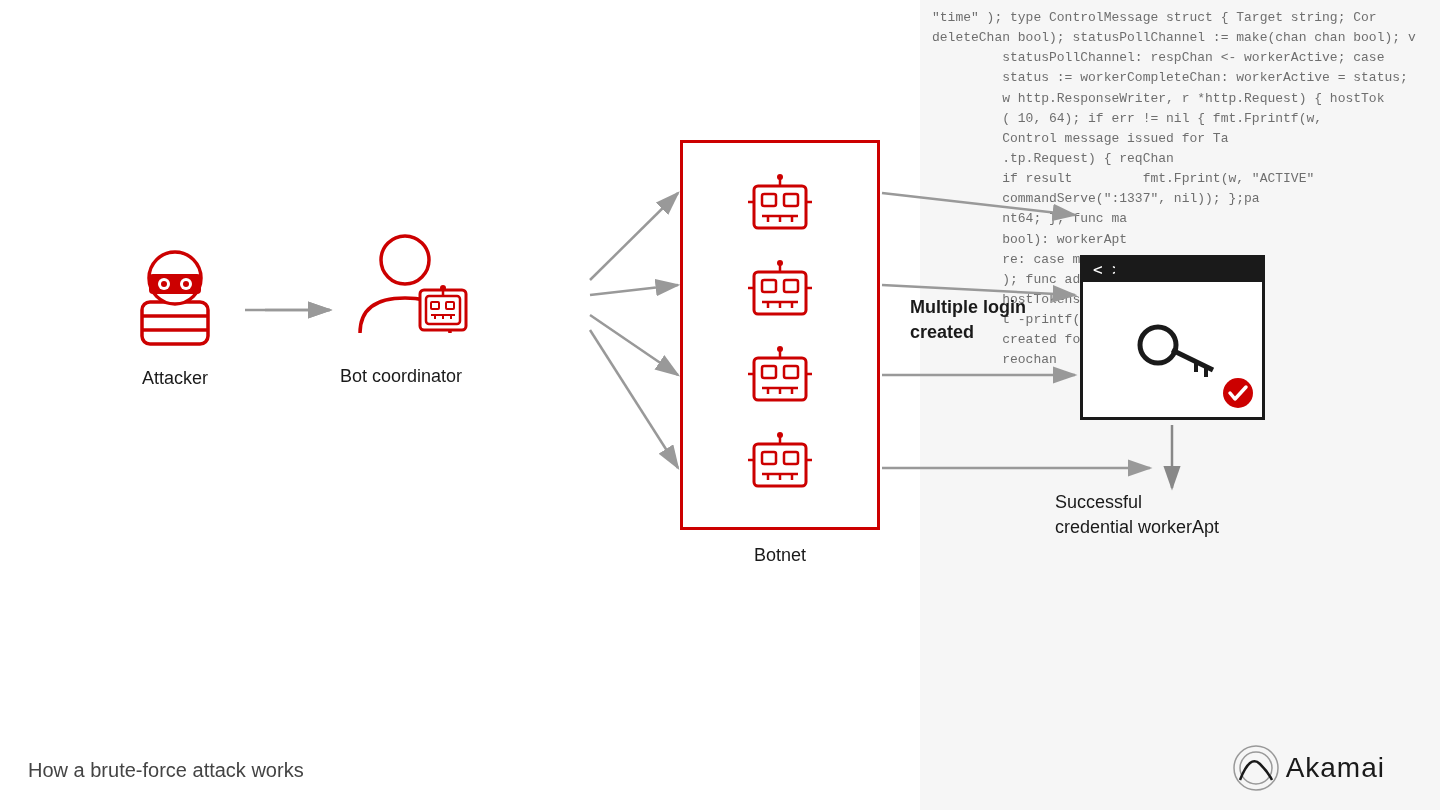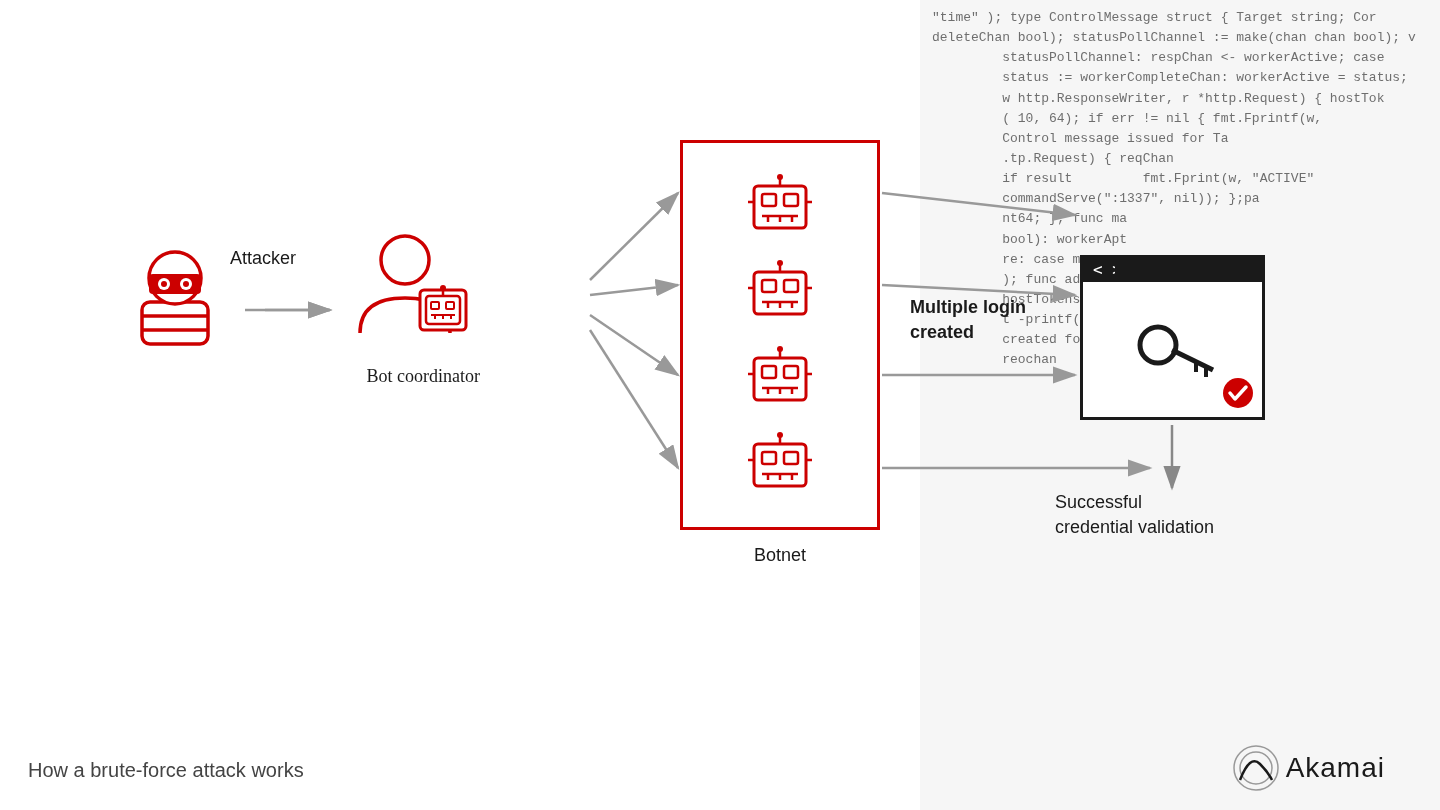--- a/index.html
+++ b/index.html
@@ -31,38 +31,38 @@
       padding: 8px 12px;
       white-space: pre;
     }
 
     
     .attacker-group {
       position: absolute;
       left: 120px;
       top: 230px;
       display: flex;
-      align-items: flex-start;
+      flex-direction: column;
+      align-items: center;
     }
     .attacker-label {
       margin-top: 18px;
       font-size: 18px;
       font-weight: 500;
       color: #1a1a1a;
     }
 
     
     .bot-coord-group {
       position: absolute;
       left: 340px;
       top: 218px;
       display: flex;
       flex-direction: column;
-      align-items: flex-end;
-      font-family: Liberation Serif, serif;
+      align-items: flex-start;
     }
     .bot-coord-label {
       margin-top: 18px;
       font-size: 18px;
       font-weight: 500;
       color: #1a1a1a;
       text-align: center;
     }
 
     
@@ -376,21 +376,21 @@
       <svg width="32" height="32" viewBox="0 0 32 32">
         <circle cx="16" cy="16" r="15" fill="#cc0000"></circle>
         <polyline points="8,16 13,22 24,10" fill="none" stroke="#fff" stroke-width="3.5" stroke-linecap="round" stroke-linejoin="round"></polyline>
       </svg>
     </div>
   </div>
 </div>
 
 <div class="success-label">
   <span>Successful</span><br>
-  <span>credential validation</span>
+  <span>credential workerApt</span>
 </div>
 
 <div class="footer-text">How a brute-force attack works</div>
 
 <div class="akamai-logo">
   <svg width="48" height="48" viewBox="0 0 48 48">
 
     <circle cx="24" cy="24" r="22" fill="none" stroke="#999" stroke-width="1.5"></circle>
     <circle cx="24" cy="24" r="16" fill="none" stroke="#999" stroke-width="1.5"></circle>
 

